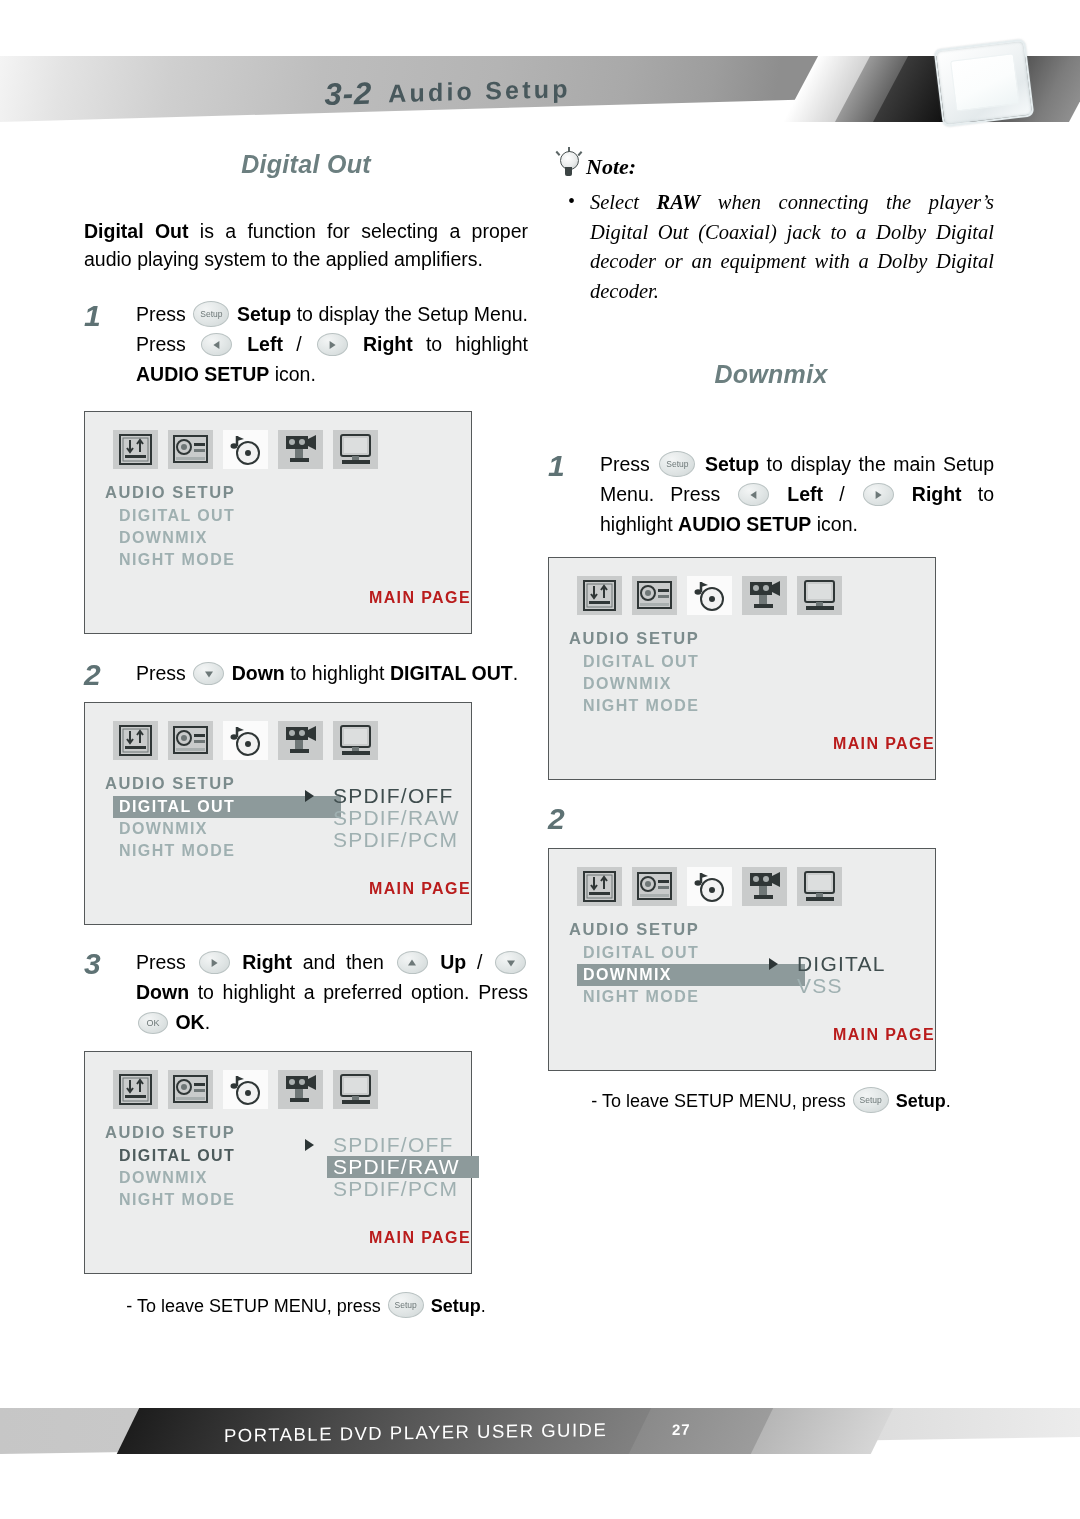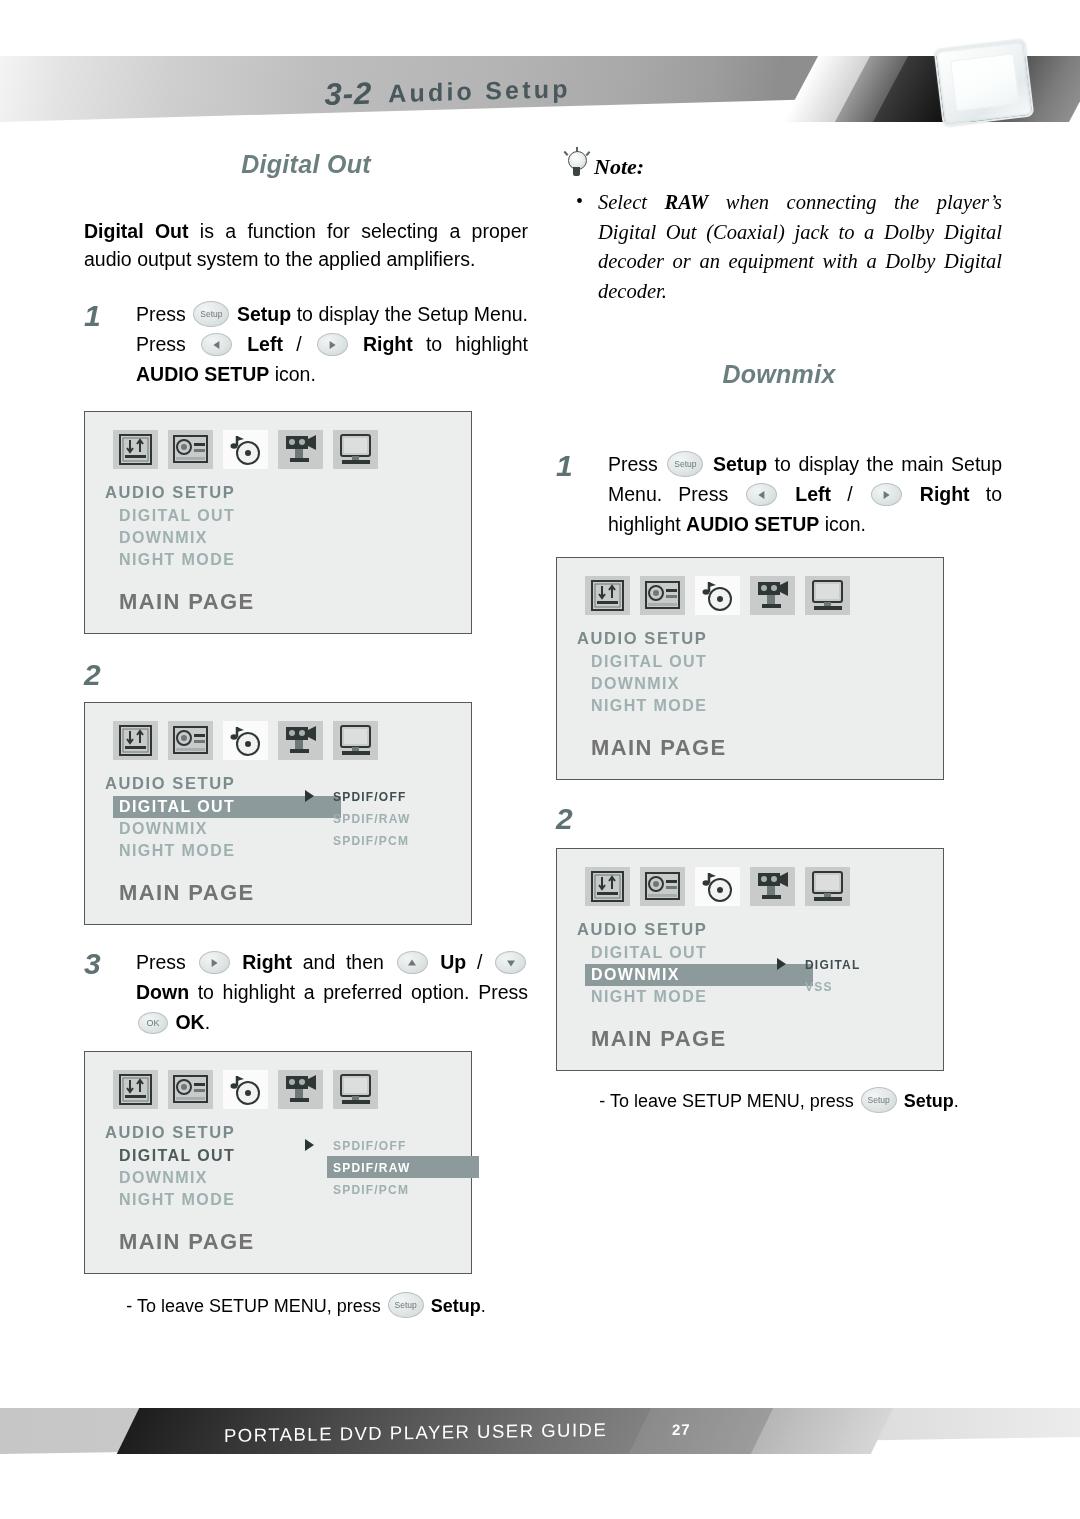--- a/index.html
+++ b/index.html
@@ -59,21 +59,21 @@
     box-shadow:0 0 3px rgba(150,165,170,.55) inset, 0 0 2px rgba(140,150,155,.4);
   }
   .device-screen{
     position:absolute;left:15px;top:13px;right:13px;bottom:14px;
     background:linear-gradient(160deg,#ffffff 0%,#fbfdfd 55%,#eef4f5 100%);
     border:1px solid #eef3f4;border-radius:3px;
   }
 
   
   .col-left{position:absolute;left:84px;top:150px;width:444px;}
-  .col-right{position:absolute;left:548px;top:150px;width:446px;margin-left:8px;}
+  .col-right{position:absolute;left:548px;top:150px;width:446px;}
 
   h2.section-head{
     margin:0 0 0 0;
     font-size:25px;font-style:italic;font-weight:bold;
     color:#6c7f80;text-align:center;letter-spacing:.3px;
   }
 
   p.body{
     margin:0;font-size:19.5px;line-height:28px;
     text-align:justify;color:#000;
@@ -184,36 +184,36 @@
     display:inline-block;font-size:16px;font-weight:bold;letter-spacing:1.4px;
     color:#9fb0b1;padding-left:14px;
   }
   .m-label.dark{color:#4d5b5c;}
   .m-row.hl .m-bar{
     position:absolute;left:8px;top:0;width:228px;height:22px;
     background:#8d9a9b;
   }
   .m-row.hl .m-label{position:relative;color:#ffffff;}
   .m-main{
-    font-size:22px;font-weight:bold;letter-spacing:1.4px;color:#737373;
-    padding-left:14px;margin-top:18px;
+    font-size:16px;font-weight:bold;letter-spacing:1.4px;color:#b91c1c;
+    padding-left:14px;margin-top:18px;text-align:right;
   }
   
   .opt-col{position:absolute;left:248px;top:0;width:150px;}
   .opt-arrow{
     position:absolute;left:-28px;width:0;height:0;
     border-top:6px solid transparent;border-bottom:6px solid transparent;
     border-left:9px solid #2c3536;
   }
   .opt-row{position:relative;height:22px;line-height:22px;}
   .opt-row .o-bar{
     position:absolute;left:-6px;top:0;width:152px;height:22px;background:#8d9a9b;
   }
   .opt-lbl{
-    position:relative;display:inline-block;font-size:12px;font-weight:bold;
+    position:relative;display:inline-block;font-size:21px;font-weight:normal;
     letter-spacing:1.2px;color:#9fb0b1;
   }
   .opt-lbl.dark{color:#3f4d4e;}
   .opt-row.hl .opt-lbl{color:#ffffff;}
 
   .leave-note{
     font-size:18px;line-height:26px;color:#000;
   }
   .leave-note b{font-weight:bold;}
 
@@ -271,21 +271,21 @@
   <div class="device-outer"></div>
   <div class="device-screen"></div>
 </div>
 
 <div class="col-left">
   <h2 class="section-head">Digital Out</h2>
 
   <div style="height:38px"></div>
 
   <p class="body">
-    <b>Digital Out</b><span> is a function for selecting a proper audio output system to the applied amplifiers.</span>
+    <b>Digital Out</b><span> is a function for selecting a proper audio playing system to the applied amplifiers.</span>
   </p>
 
   <div style="height:26px"></div>
   <div class="step">
     <div class="step-num">1</div>
     <div class="step-body"><span>Press </span><span class="key setup"><span class="key-lbl">Setup</span></span><b> Setup</b><span> to display the Setup Menu. Press </span><span class="key"><span class="tri left"></span></span><b> Left</b><span> / </span><span class="key"><span class="tri right"></span></span><b> Right</b><span> to highlight </span><b>AUDIO SETUP</b><span> icon.</span></div>
   </div>
 
   <div style="height:22px"></div>
   <div class="osd">
@@ -332,20 +332,21 @@
         <div class="m-row"><span class="m-label">DIGITAL OUT</span></div>
         <div class="m-row"><span class="m-label">DOWNMIX</span></div>
         <div class="m-row"><span class="m-label">NIGHT MODE</span></div>
         <div class="m-main">MAIN PAGE</div>
       </div>
   </div>
 
   <div style="height:24px"></div>
   <div class="step">
     <div class="step-num">2</div>
+    <div class="step-body nojust"><span>Press </span><span class="key"><span class="tri down"></span></span><b> Down</b><span> to highlight </span><b>DIGITAL OUT</b><span>.</span></div>
   </div>
 
   <div style="height:12px"></div>
   <div class="osd">
     <div class="osd-icons">
         <div class="osd-ic"><svg viewBox="0 0 45 39" width="45" height="39">
             <rect x="7" y="5" width="31" height="29" fill="none" stroke="#2f3636" stroke-width="2"></rect>
             <rect x="10" y="8" width="25" height="23" fill="none" stroke="#6f7777" stroke-width="1"></rect>
             <path d="M17 10 L17 21 M14 18 L17 22 L20 18" stroke="#2f3636" stroke-width="2" fill="none"></path>
             <path d="M27 22 L27 11 M24 14 L27 10 L30 14" stroke="#2f3636" stroke-width="2" fill="none"></path>

